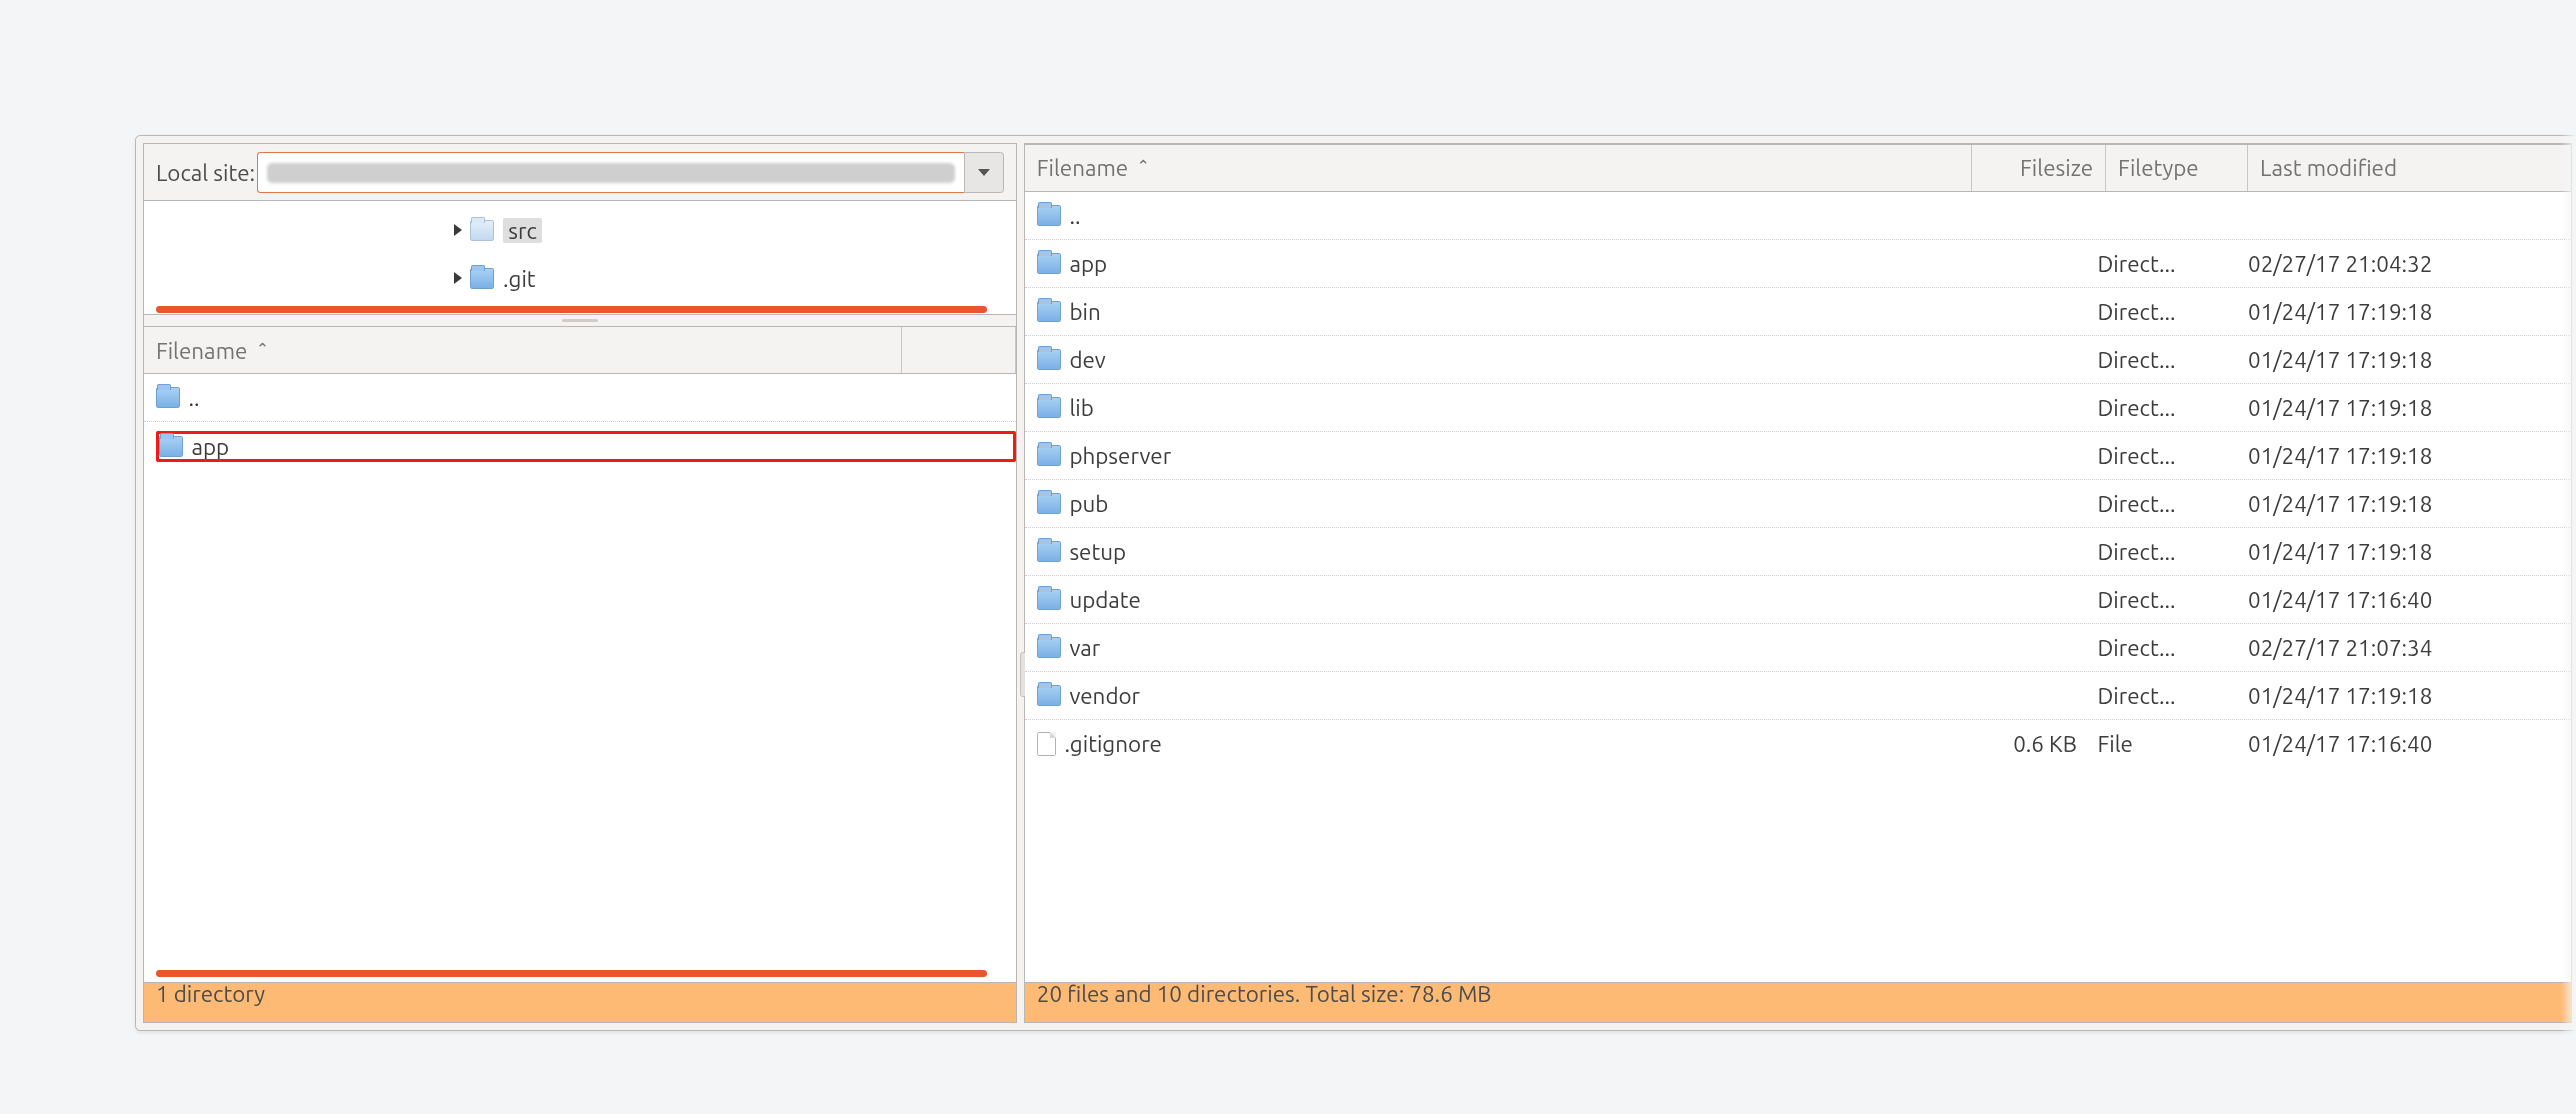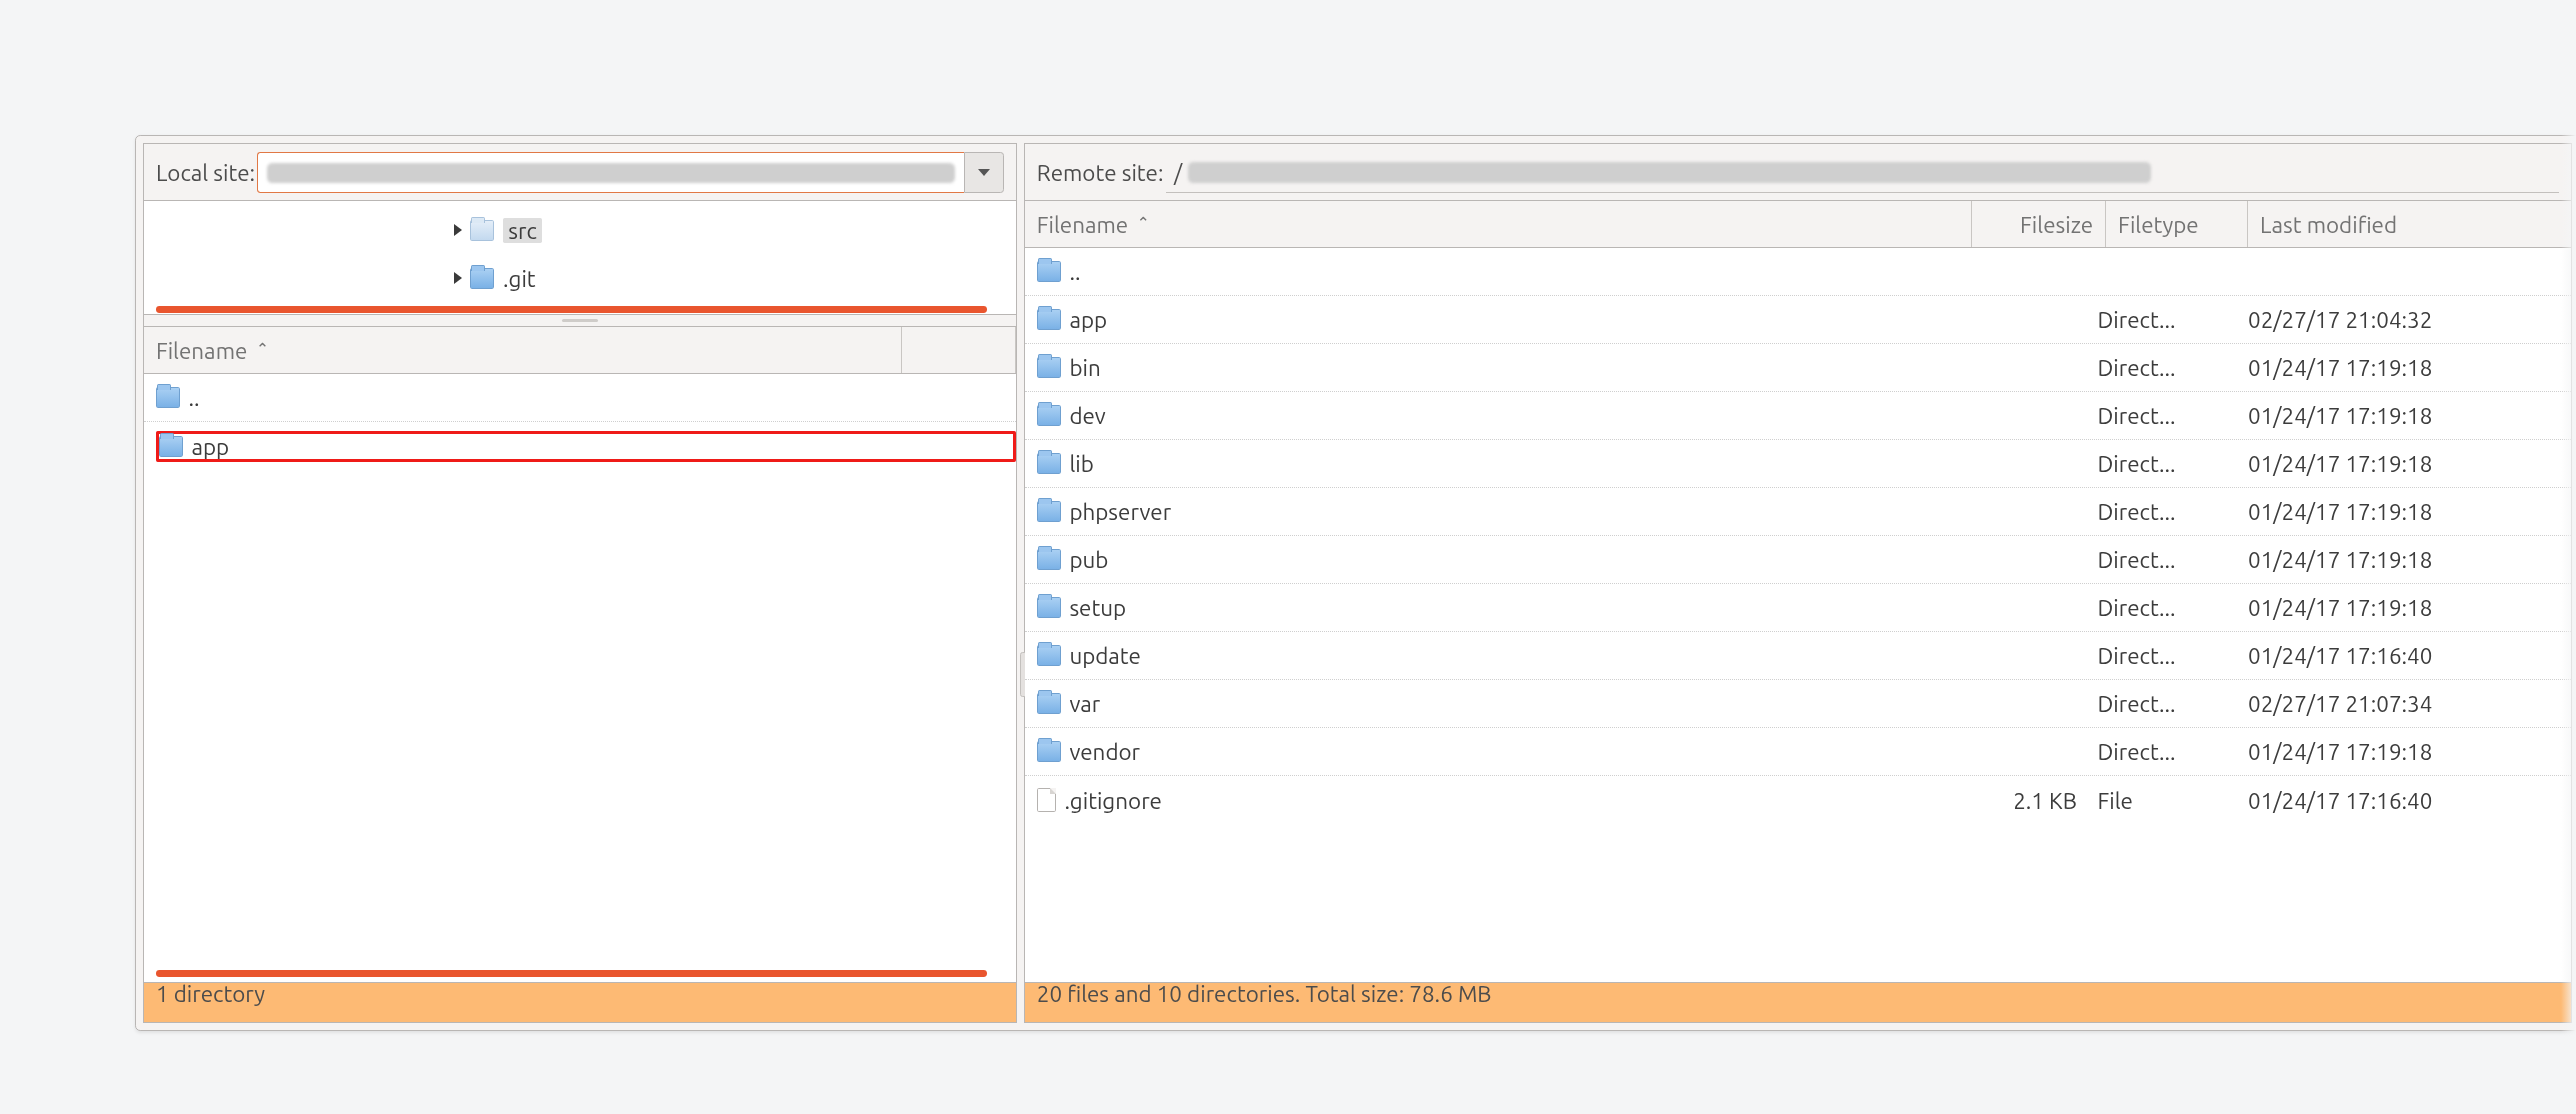--- a/index.html
+++ b/index.html
@@ -320,27 +320,20 @@
         <div class="bottom-orange left"></div>
       </div>
 
       <div class="statusbar">
         <span>1 directory</span>
       </div>
     </div>
 
     <div class="panel panel-right" style="position:relative;">
       <div class="vgrip"></div>
-      <div class="sitebar">
-        <span class="sitebar-label">Remote site:</span>
-        <div class="remote-path">
-          <span class="slash">/</span>
-          <span class="obscured short"></span>
-        </div>
-      </div>
       <div class="divider-h"></div>
 
       <div class="col-headers">
         <div class="col filename-r">
           <span>Filename</span>
           <span class="arrow-up">⌃</span>
         </div>
         <div class="col size-r">
           <span>Filesize</span>
         </div>
@@ -451,21 +444,21 @@
             </div>
             <div class="cell fsize"></div>
             <div class="cell ftype">Direct...</div>
             <div class="cell fmod">01/24/17 17:19:18</div>
           </div>
           <div class="row norule">
             <div class="fname">
               <span class="file-icon"></span>
               <span class="cell">.gitignore</span>
             </div>
-            <div class="cell fsize">2.1 KB</div>
+            <div class="cell fsize">0.6 KB</div>
             <div class="cell ftype">File</div>
             <div class="cell fmod">01/24/17 17:16:40</div>
           </div>
         </div>
 
       <div class="statusbar">
         <span>20 files and 10 directories. Total size: 78.6 MB</span>
       </div>
     </div>
 

